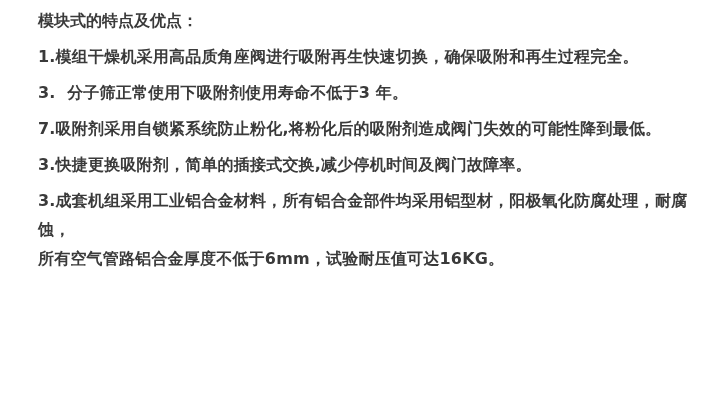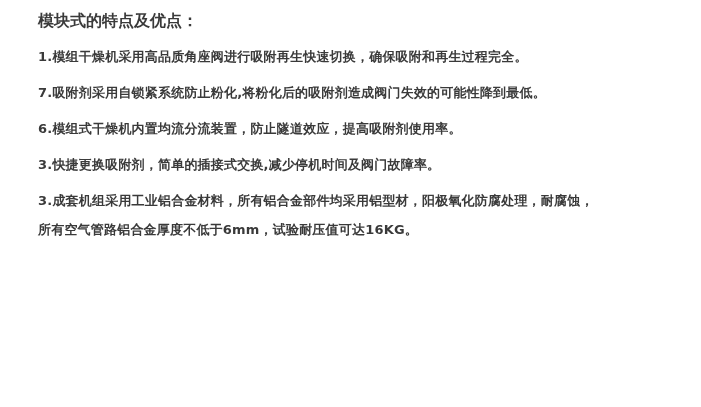--- a/index.html
+++ b/index.html
@@ -26,50 +26,50 @@
     font-weight: bold;
     color: #3a3a3a;
     line-height: 29px;
     margin: 0 0 7px 0;
     white-space: pre-wrap;
   }
   .item {
     margin: 0 0 7px 0;
   }
   .line {
-    font-size: 13px;
+    font-size: 16px;
     font-weight: bold;
     color: #3a3a3a;
     line-height: 29px;
     white-space: pre-wrap;
     letter-spacing: 0.2px;
   }
 </style>
 </head>
 <body>
 
 <div class="page">
   <div class="doc">
 
     <div class="title">模块式的特点及优点：</div>
 
     <div class="item">
       <div class="line">1.模组干燥机采用高品质角座阀进行吸附再生快速切换，确保吸附和再生过程完全。</div>
     </div>
 
 
+    <div class="item">
+      <div class="line">3.  分子筛正常使用下吸附剂使用寿命不低于3 年。</div>
+    </div>
 
 
     <div class="item">
       <div class="line">7.吸附剂采用自锁紧系统防止粉化,将粉化后的吸附剂造成阀门失效的可能性降到最低。</div>
     </div>
 
-    <div class="item">
-      <div class="line">6.模组式干燥机内置均流分流装置，防止隧道效应，提高吸附剂使用率。</div>
-    </div>
 
     <div class="item">
       <div class="line">3.快捷更换吸附剂，简单的插接式交换,减少停机时间及阀门故障率。</div>
     </div>
 
     <div class="item">
       <div class="line">3.成套机组采用工业铝合金材料，所有铝合金部件均采用铝型材，阳极氧化防腐处理，耐腐蚀，</div>
       <div class="line">所有空气管路铝合金厚度不低于6mm，试验耐压值可达16KG。</div>
     </div>
 

